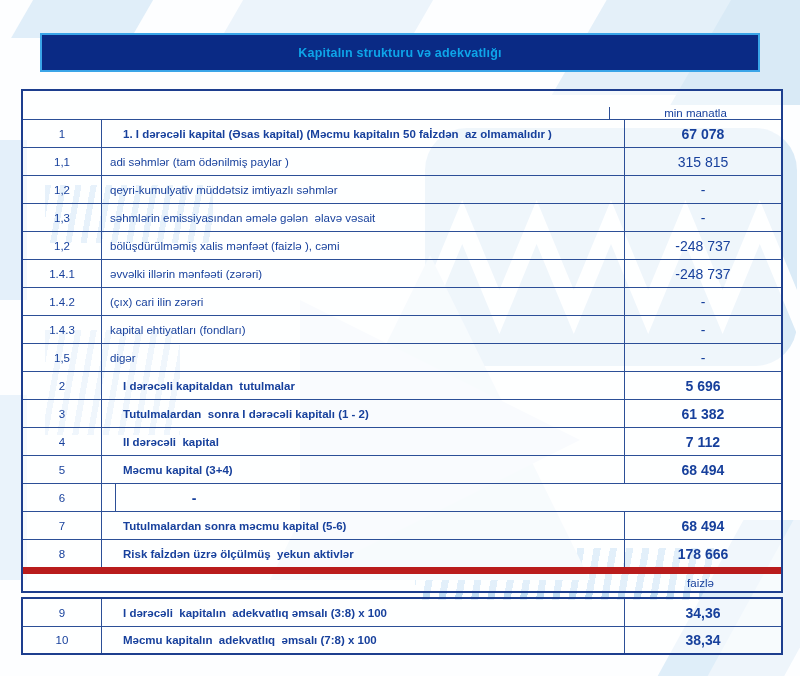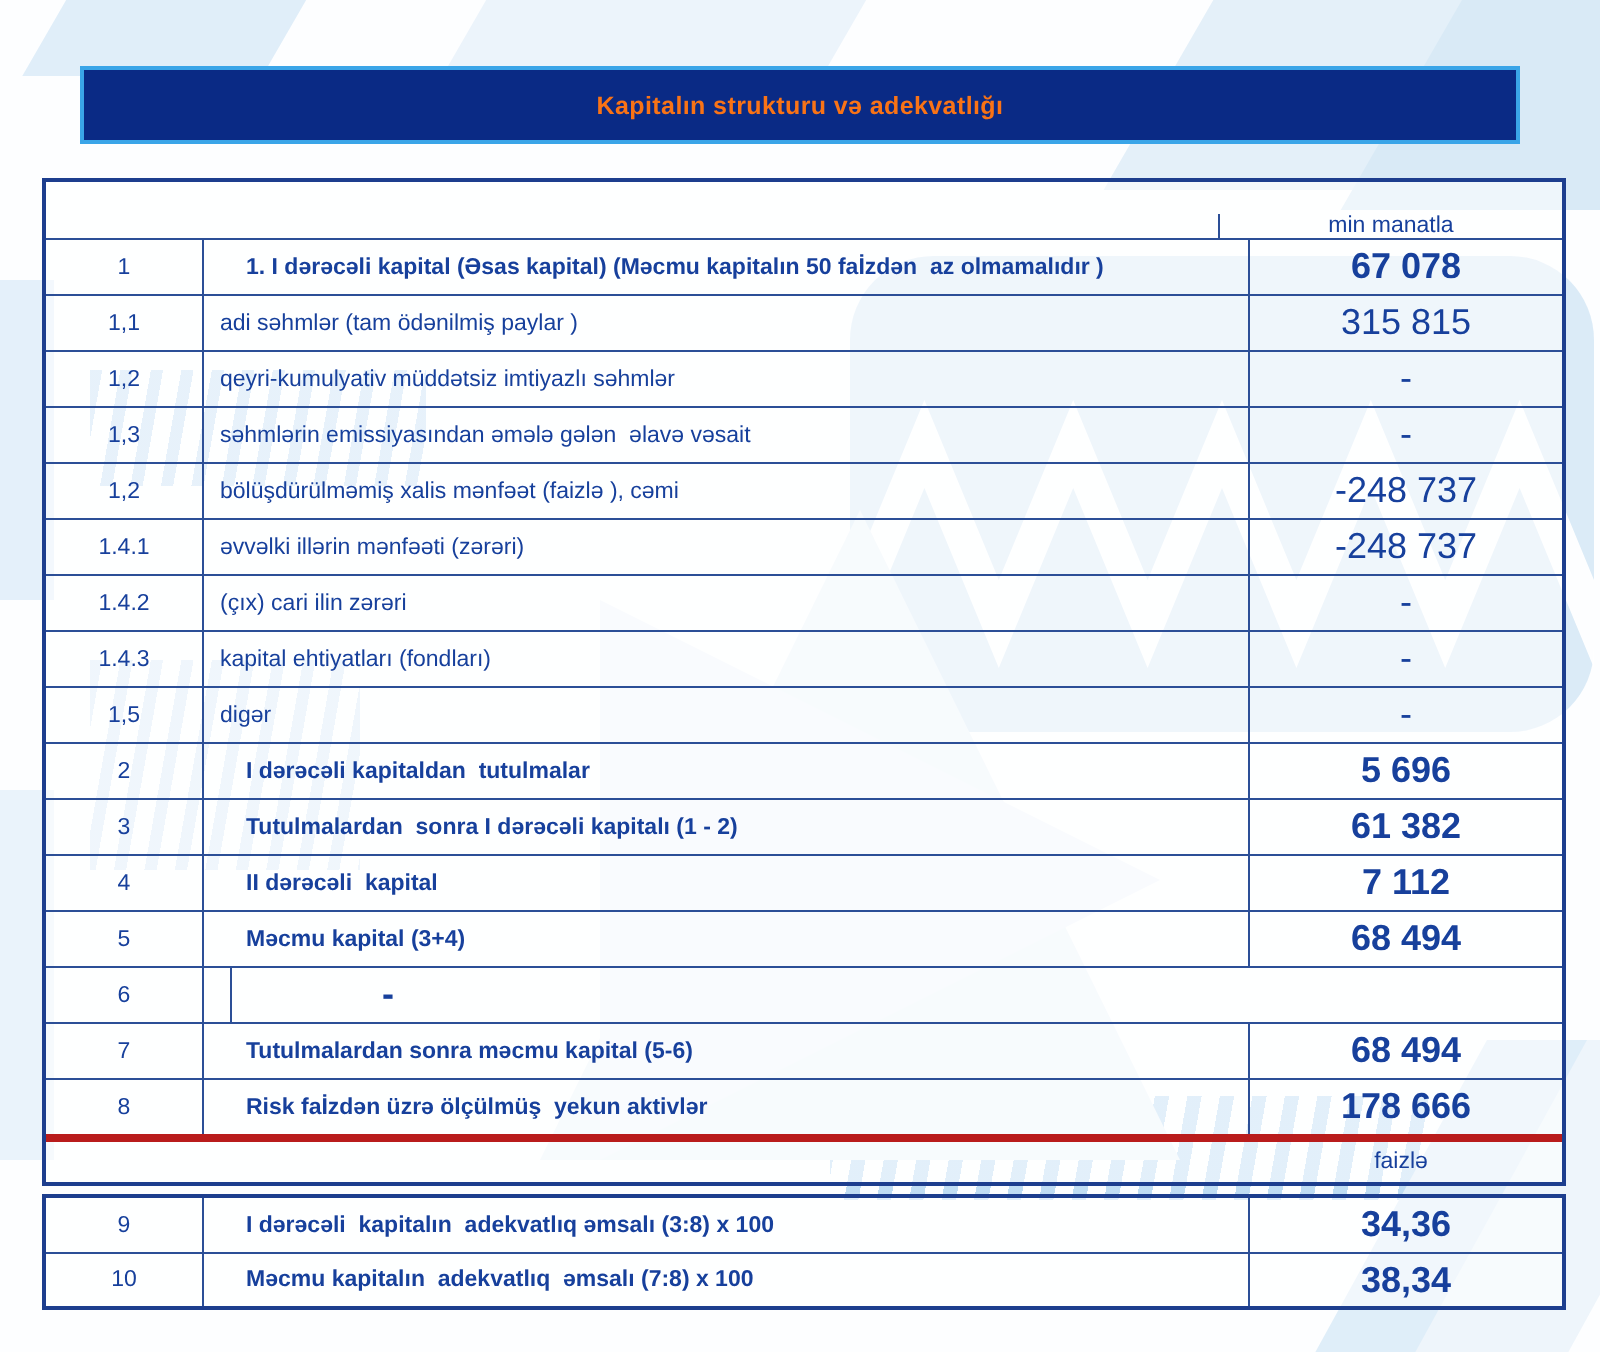--- a/index.html
+++ b/index.html
@@ -38,38 +38,38 @@
   .chev1 { left:650px; top:520px; width:170px; height:170px; background:#dfeef9;
     clip-path:polygon(55% 0, 100% 0, 45% 100%, 0 100%); }
   .chev2 { left:700px; top:520px; width:170px; height:170px; background:#eef5fb;
     clip-path:polygon(55% 0, 100% 0, 45% 100%, 0 100%); }
 
   
   .title-bar {
     position:absolute; z-index:2; left:40px; top:33px; width:720px; height:39px;
     background:#0a2a85; border:2px solid #3aa5e8;
     display:flex; align-items:center; justify-content:center;
-    color:#f97316; font-weight:bold; font-size:12.5px; letter-spacing:.2px;
+    color:#0ea5e9; font-weight:bold; font-size:12.5px; letter-spacing:.2px;
   }
 
   
   .tbl { position:absolute; z-index:1; left:21px; width:762px; border:2px solid #1d3e8e; }
   .main-tbl { top:89px; }
   .ratio-tbl { top:597px; }
   .trow, .hrow, .prow { display:flex; width:100%; background:rgba(255,255,255,.55); }
   .trow { height:28px; border-top:1px solid #2c4f97; }
   .ratio-tbl .trow { height:27px; }
   .ratio-tbl .trow:first-child { border-top:none; }
   .hrow { height:28px;align-items:flex-end; }
-  .prow { height:24px; border-top:4px solid #b91c1c; position:relative; }
+  .prow { height:24px; border-top:7px solid #b91c1c; position:relative; }
   .cell { display:flex; align-items:center; font-size:11.5px; }
   .cell.num { width:79px; border-right:1px solid #2c4f97; justify-content:center; text-align:center; }
   .cell.label { flex:1; padding-left:8px; overflow:hidden; }
   .cell.label span { white-space:pre; }
-  .cell.value { width:157px; border-left:1px solid #2c4f97; justify-content:center; text-align:center; font-size:18px; }
+  .cell.value { width:157px; border-left:1px solid #2c4f97; justify-content:center; text-align:center; font-size:14px; }
   .trow.bold .cell.label, .trow.bold .cell.value { font-weight:bold;margin-left:13px; }
   .hcell-empty { flex:1; }
   .hcell-unit { width:172px; border-left:1px solid #2c4f97; display:flex; align-items:center; justify-content:center; font-size:11.5px; }
   .pcell { position:absolute; right:2px; width:157px; height:100%; display:flex; align-items:center; justify-content:center; font-size:11.5px; }
 </style>
 </head>
 <body>
 
 <div class="page">
 

